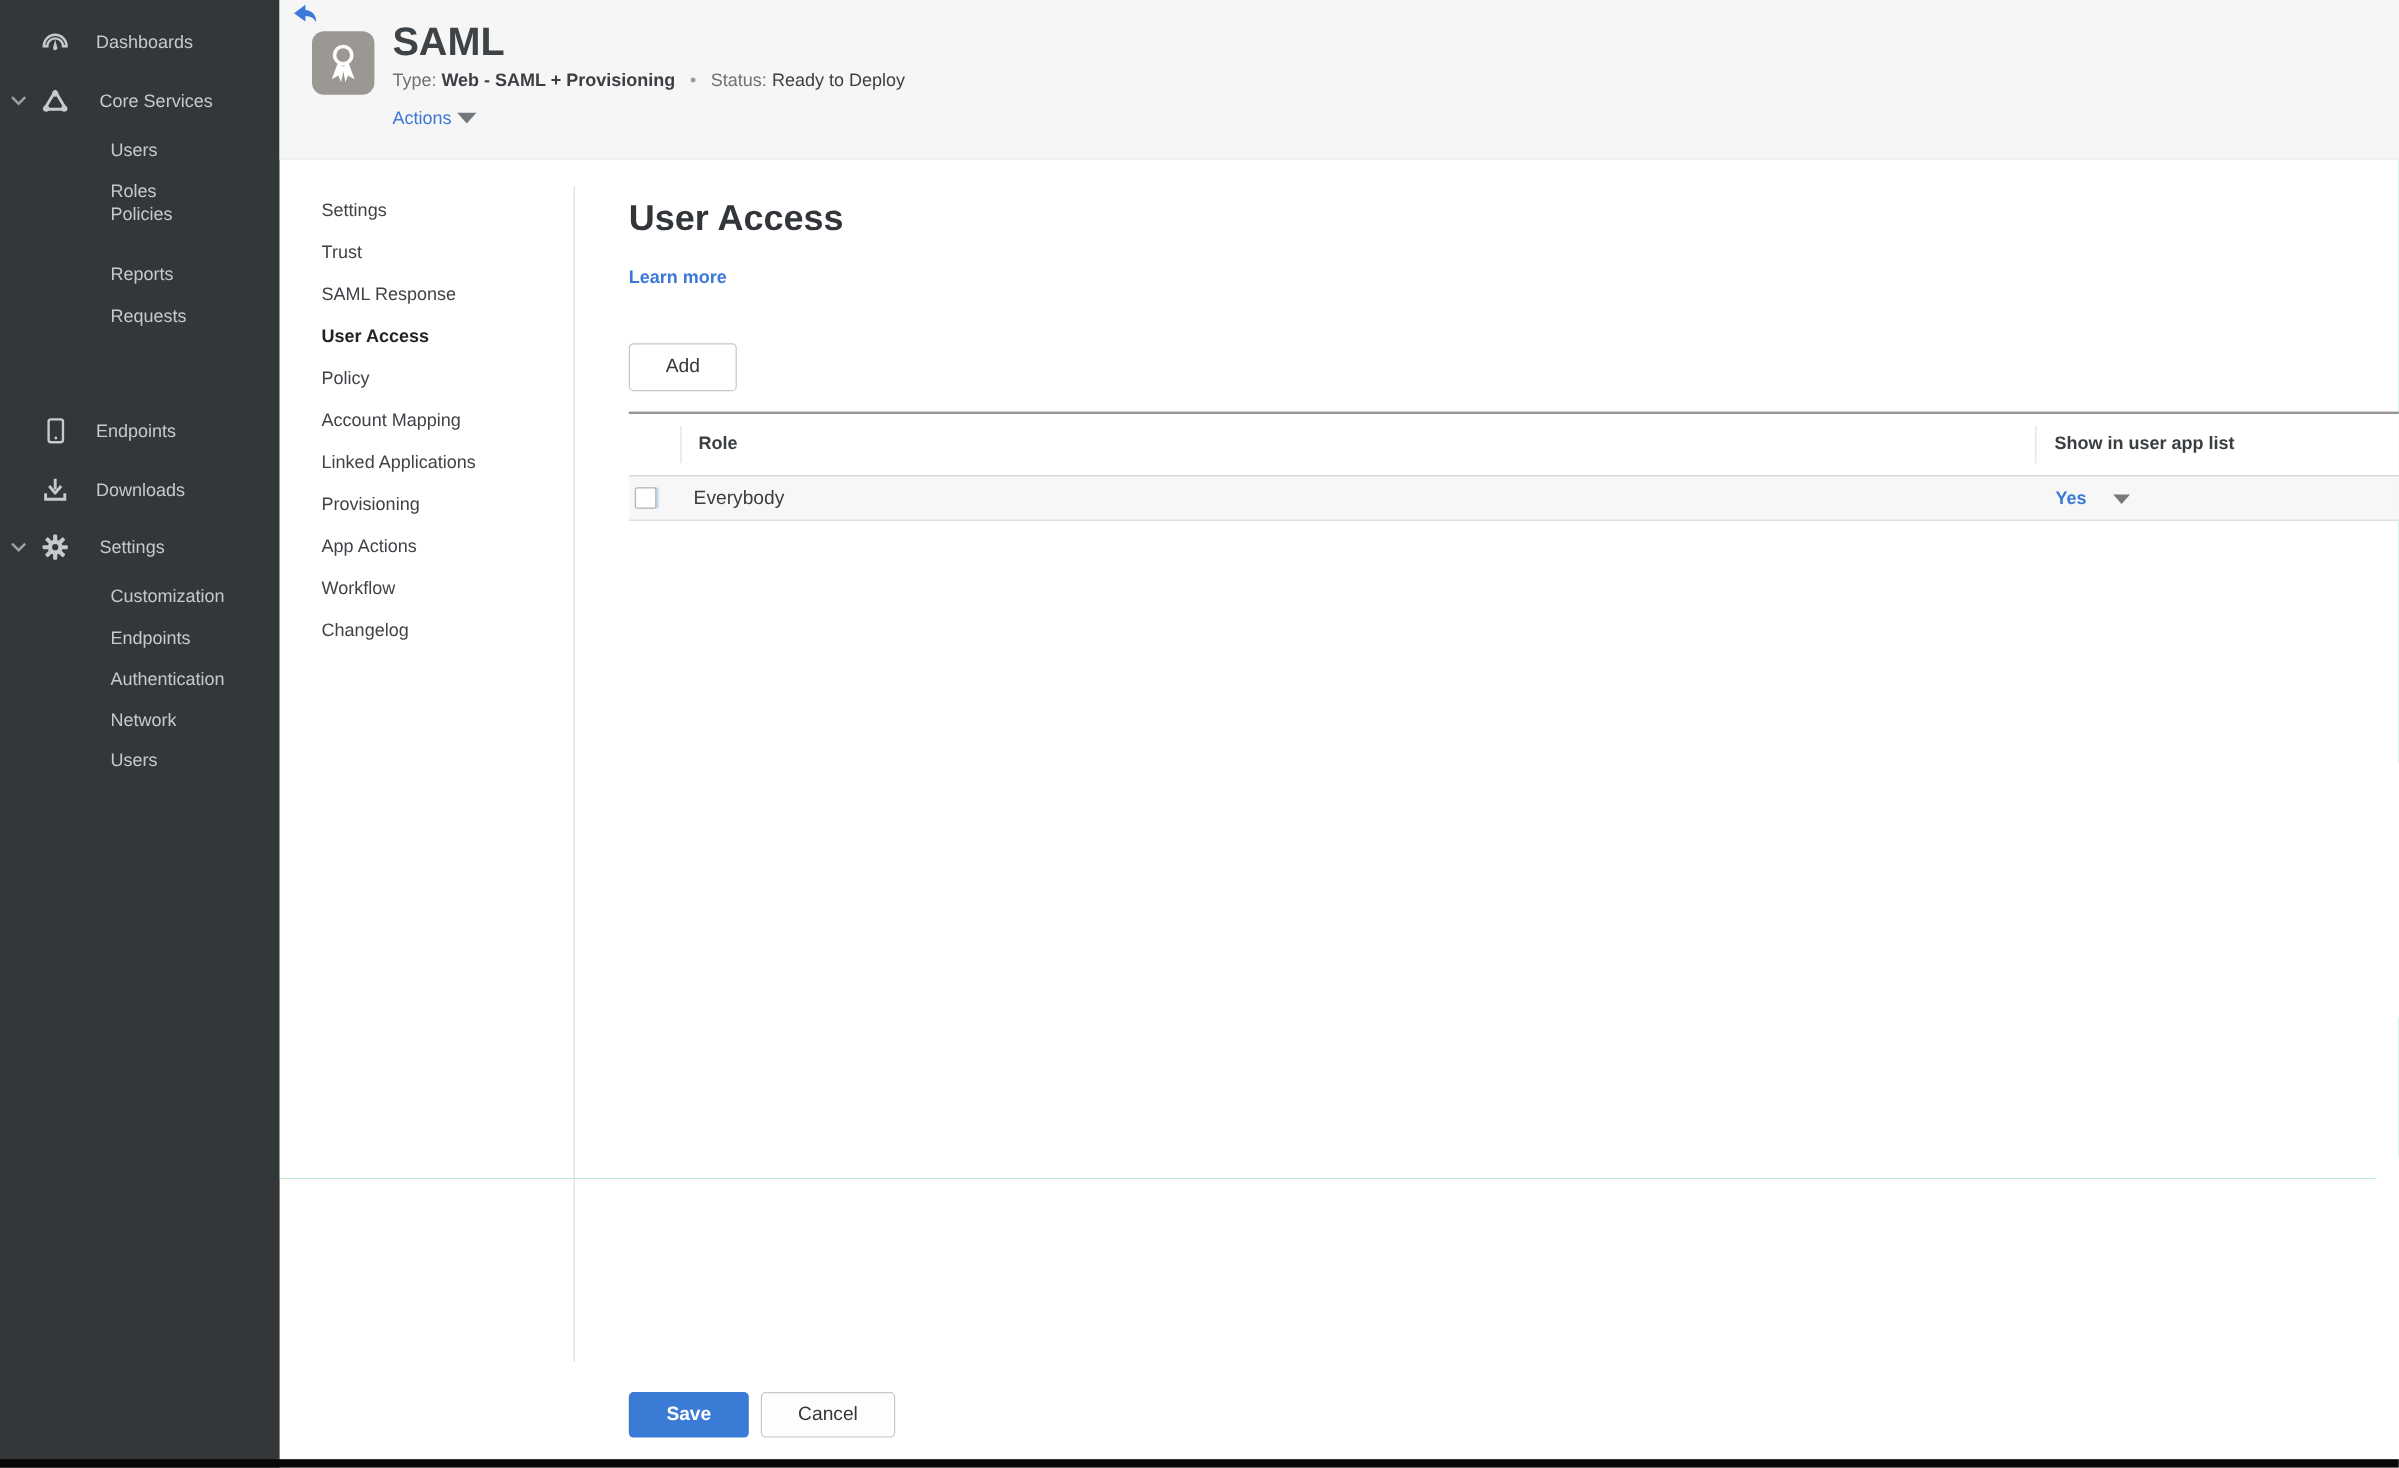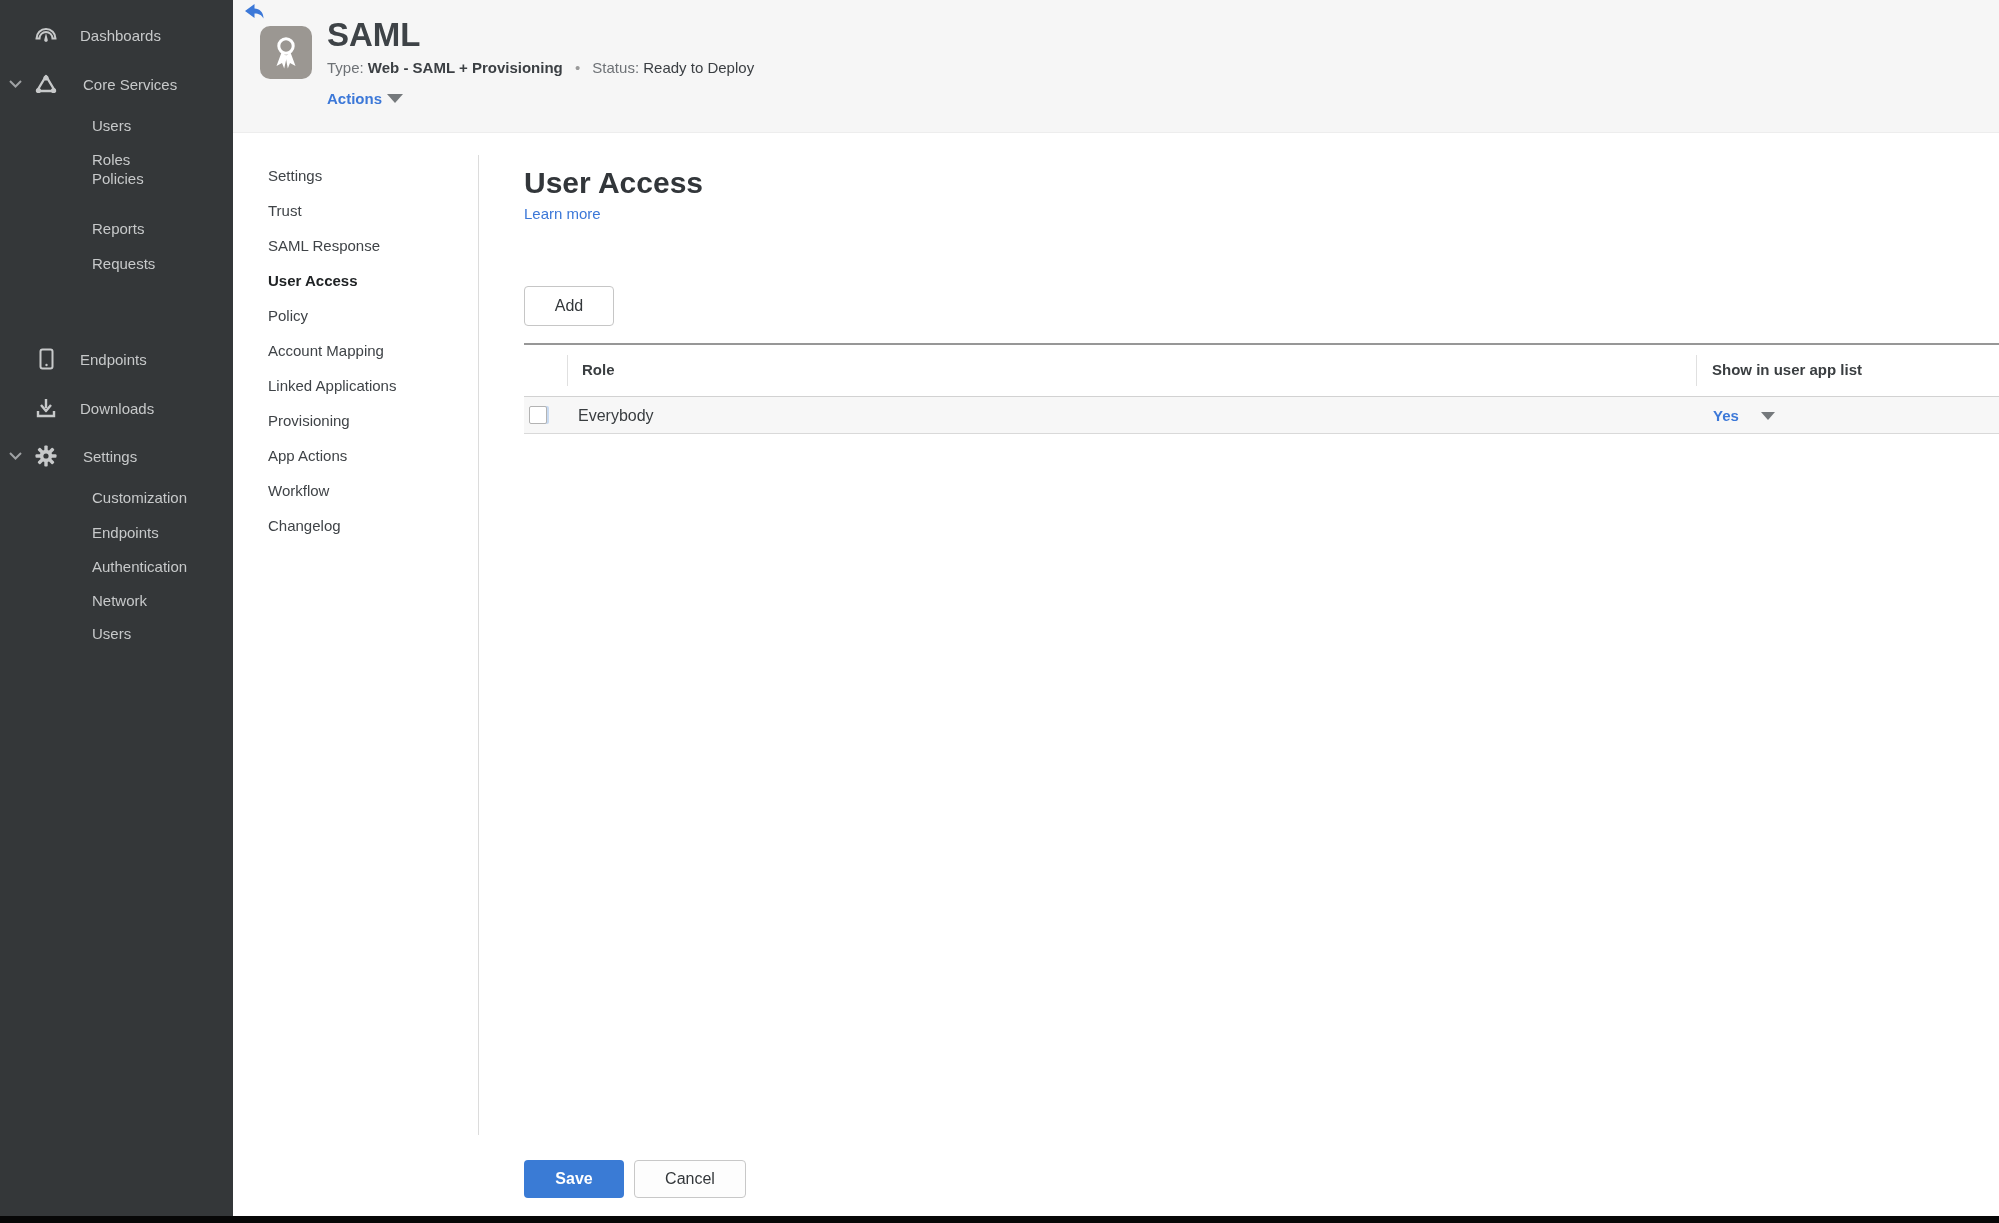--- a/index.html
+++ b/index.html
@@ -43,32 +43,32 @@
   .app-tile {
     position:absolute; left:27px; top:26px; width:52px; height:53px;
     background:#9b9792; border-radius:10px;
     display:flex; align-items:center; justify-content:center;
   }
   .app-title { position:absolute; left:94px; top:16px; font-size:33px; font-weight:bold; color:#3e4347; }
   .type-line { position:absolute; left:94px; top:59px; font-size:15px; color:#6e7276; white-space:nowrap; }
   .type-line b { color:#3b3f43; }
   .type-line .dot { color:#9a9a9a; margin:0 8px; }
   .type-line .status-val { font-weight:normal; }
-  .actions { position:absolute; left:94px; top:90px; font-size:15px; font-weight:bold; cursor:pointer; display:flex; align-items:center; gap:5px; }
+  .actions { position:absolute; left:94px; top:90px; font-size:15px; font-weight:normal; cursor:pointer; display:flex; align-items:center; gap:5px; }
   .caret-down { width:0; height:0; border-left:8px solid transparent; border-right:8px solid transparent; border-top:9px solid #75797c; display:inline-block; }
 
   
   .subnav { position:absolute; left:35px; top:167px; list-style:none; }
   .subnav li { height:35px; font-size:15px; color:#3f4347; cursor:pointer; white-space:nowrap; }
   .subnav li.active { font-weight:bold; color:#202325; }
   .vdivider { position:absolute; left:245px; top:155px; width:1px; height:980px; background:#dcdcdc; }
 
   
   .page-title { position:absolute; left:291px; top:166px; font-size:30px; font-weight:bold; color:#32363a; }
-  .learn-more { position:absolute; left:291px; top:205px; font-size:15px; font-weight:normal; cursor:pointer; text-decoration:none; }
+  .learn-more { position:absolute; left:291px; top:223px; font-size:15px; font-weight:bold; cursor:pointer; text-decoration:none; }
 
   .add-btn {
     position:absolute; left:291px; top:286px; width:90px; height:40px;
     background:#fff; border:1px solid #c6c6c6; border-radius:4px;
     font-size:16px; color:#33373a; cursor:pointer;
     font-family:"Liberation Sans", sans-serif;
   }
 
   .access-table { position:absolute; left:291px; top:343px; right:0; }
   .t-topline { height:2px; background:#979797; }

